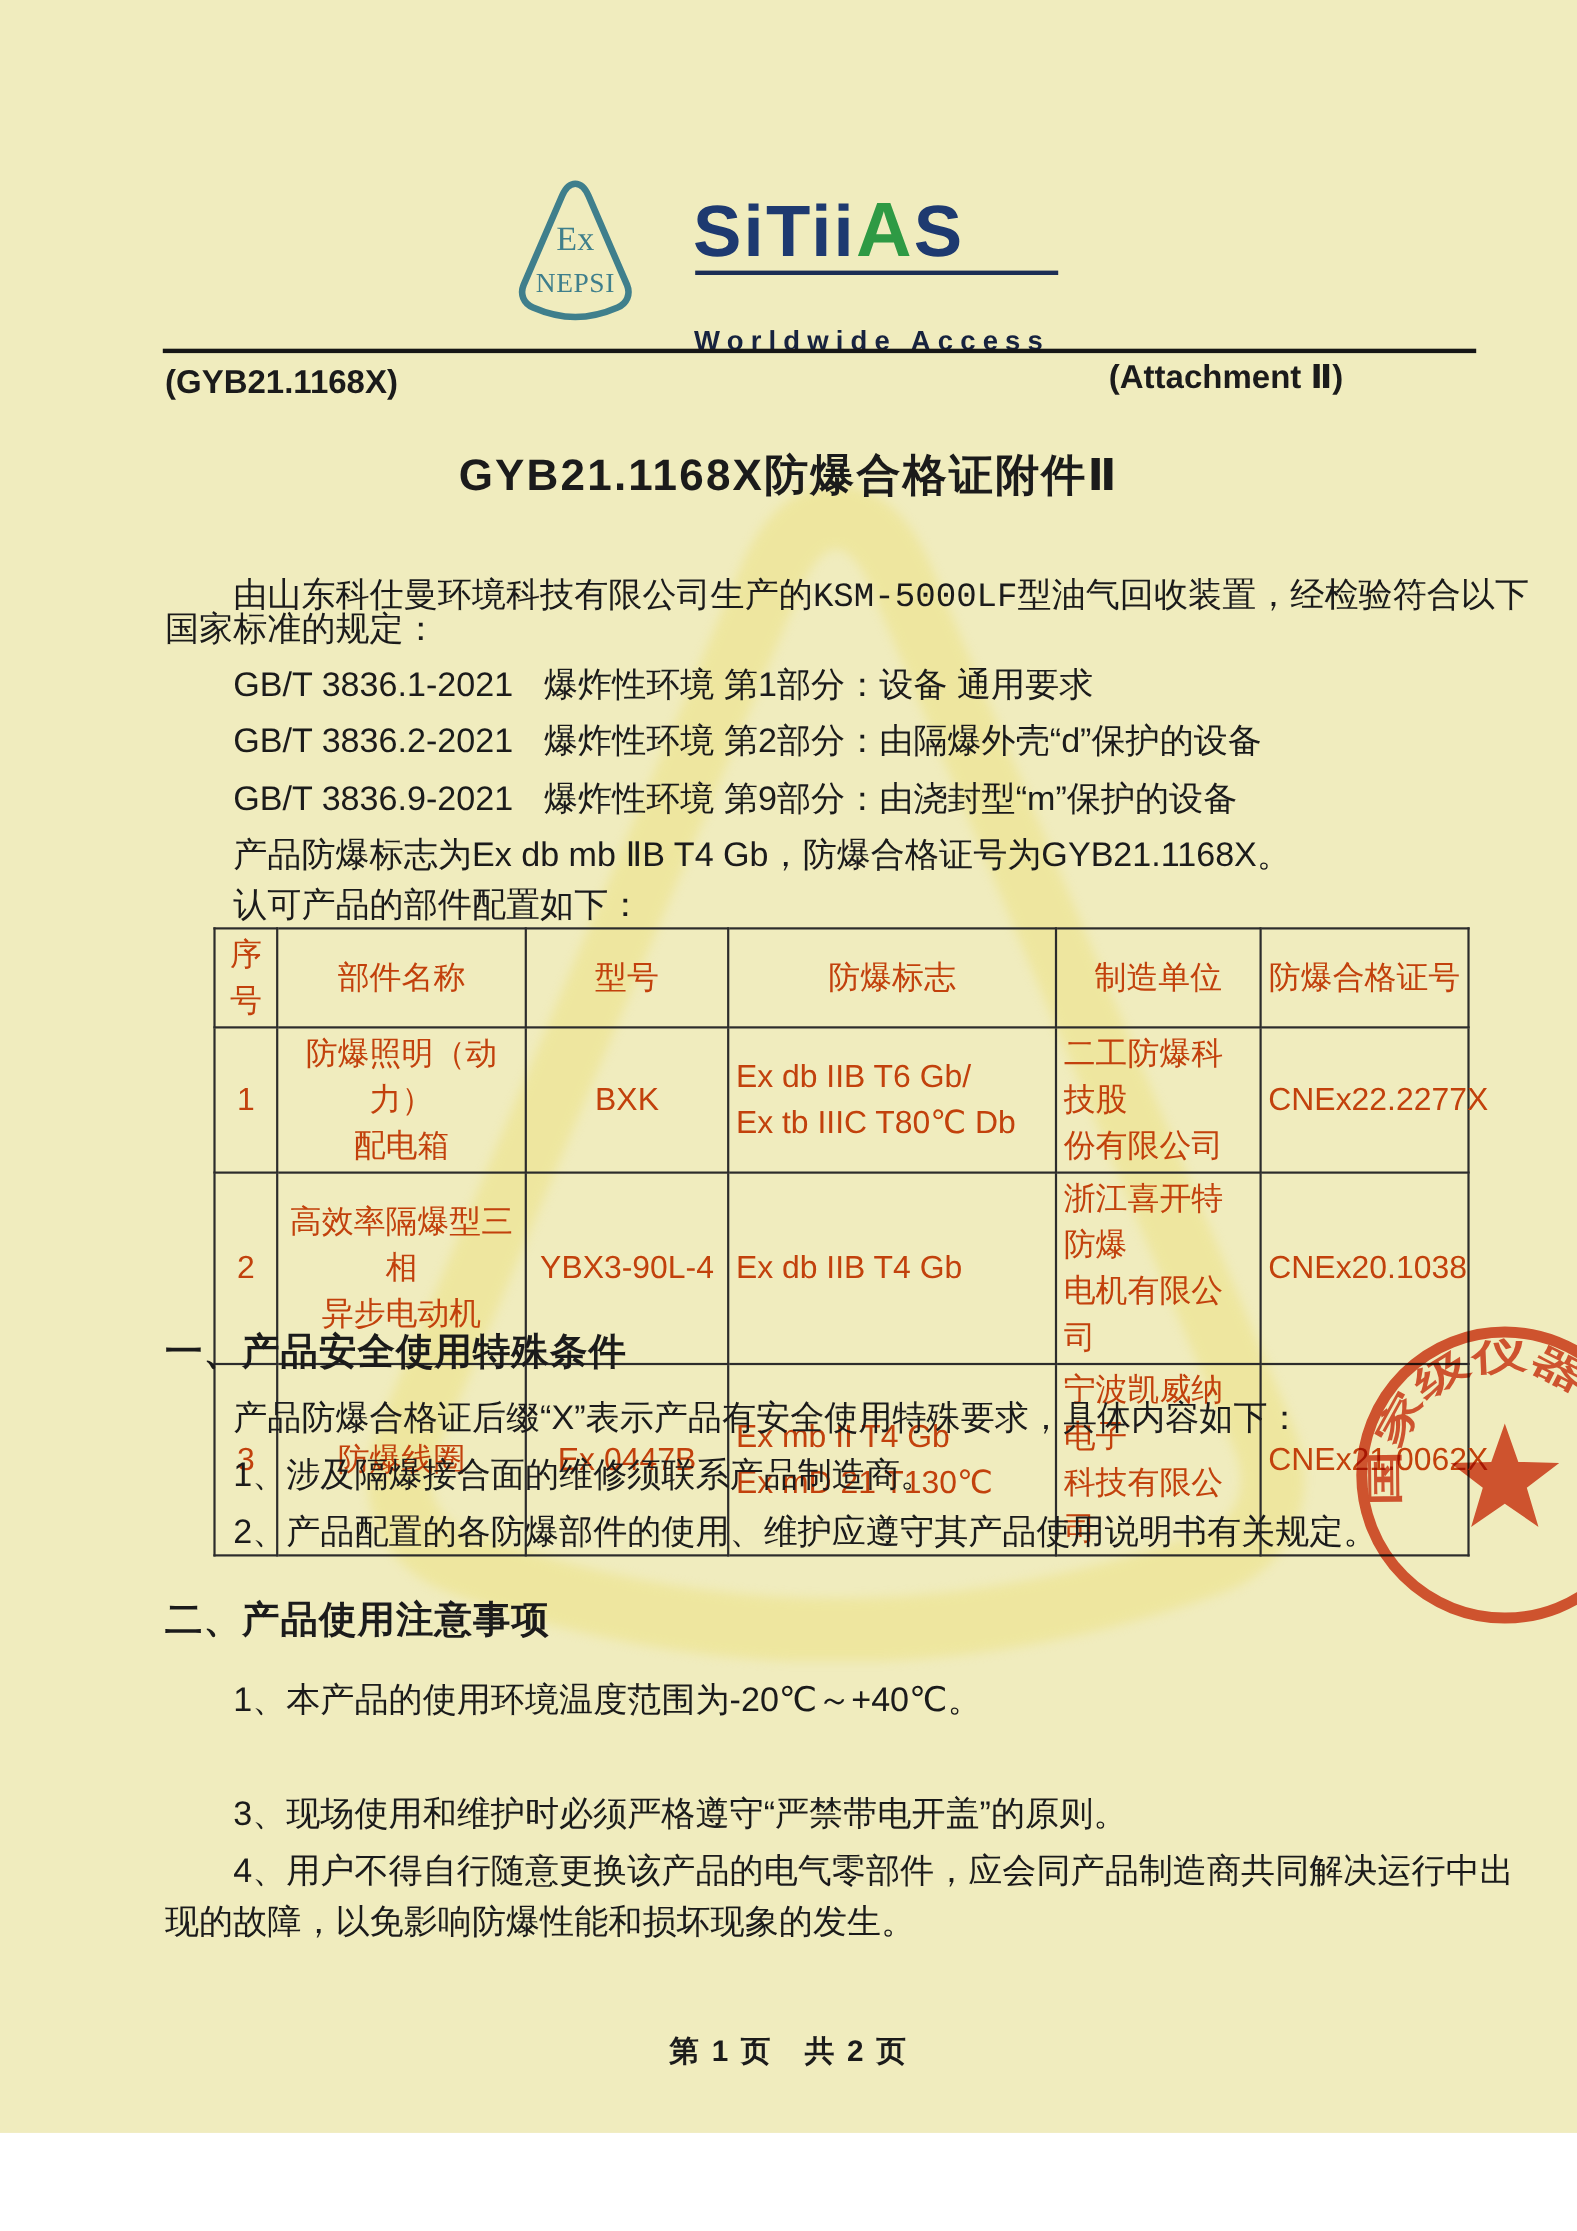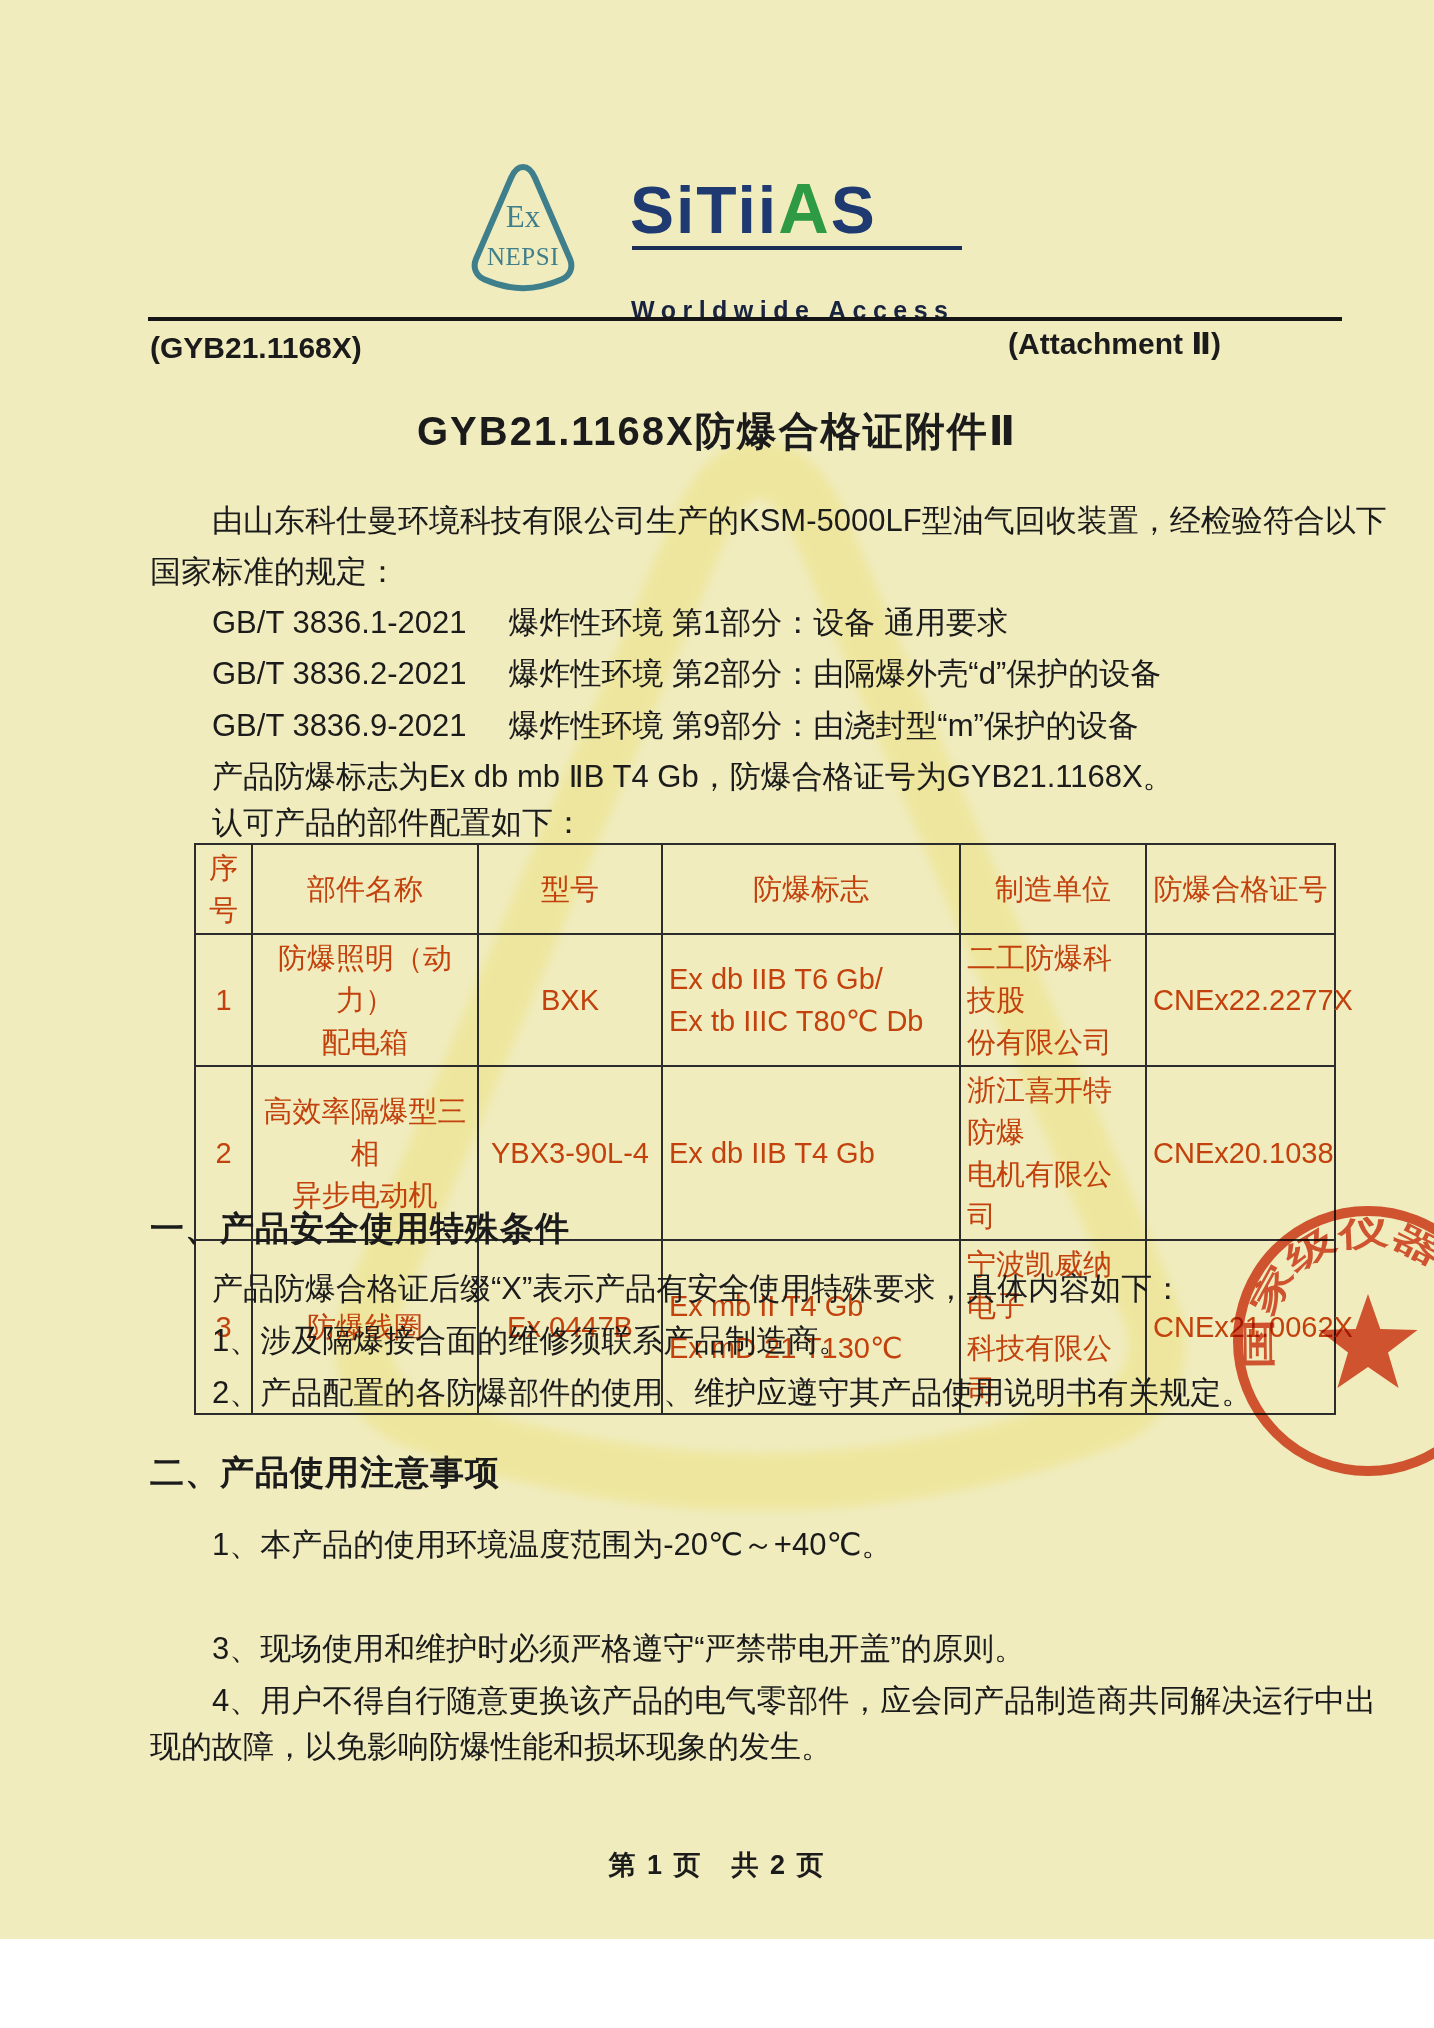--- a/index.html
+++ b/index.html
@@ -25,21 +25,21 @@
   .brand-tagline{position:absolute;left:631px;top:252px;width:334px;
     font-size:25px;font-weight:700;letter-spacing:6.5px;color:#17233f;white-space:nowrap;margin-top:44px;}
   
   .rule{position:absolute;left:148px;top:317px;width:1194px;height:4px;background:#161616;}
   .ref-left{position:absolute;left:150px;top:331px;font-size:30px;font-weight:700;}
   .ref-right{position:absolute;left:1008px;top:326px;font-size:30px;font-weight:700;}
   .doc-title{position:absolute;left:0;top:404px;width:1434px;text-align:center;
     font-size:40px;font-weight:700;letter-spacing:2px;}
   .bodyline{position:absolute;font-size:31px;white-space:nowrap;}
   .std-code{display:inline-block;}
-  .std-desc{display:inline-block;margin-left:42px;}
+  .std-desc{display:inline-block;margin-left:28px;}
   
   table.comp{position:absolute;left:194px;top:843px;width:1140px;border-collapse:collapse;
     table-layout:fixed;font-size:29px;color:#c2410c;}
   table.comp th,table.comp td{border:2px solid #2c2c2c;padding:2px 6px;
     white-space:pre-line;line-height:42px;}
   table.comp th{font-weight:400;text-align:center;height:51px;}
   table.comp td{height:84px;}
   td.c{text-align:center;}
   td.l{text-align:left;padding-left:8px;}
   
@@ -70,21 +70,21 @@
   </div>
   <div class="brand-underline"></div>
   <div class="brand-tagline">Worldwide Access</div>
 
   <div class="rule"></div>
   <div class="ref-left">(GYB21.1168X)</div>
   <div class="ref-right">(Attachment Ⅱ)</div>
 
   <div class="doc-title">GYB21.1168X防爆合格证附件Ⅱ</div>
 
-  <div class="bodyline" style="left:212px;top:500px;">由山东科仕曼环境科技有限公司生产的KSM-5000LF型油气回收装置，经检验符合以下</div>
+  <div class="bodyline" style="left:212px;top:520px;font-family:Liberation Mono, monospace;">由山东科仕曼环境科技有限公司生产的KSM-5000LF型油气回收装置，经检验符合以下</div>
   <div class="bodyline" style="left:150px;top:551px;">国家标准的规定：</div>
 
   <div class="bodyline" style="left:212px;top:602px;">
     <span class="std-code">GB/T 3836.1-2021</span><span class="std-desc">爆炸性环境 第1部分：设备 通用要求</span>
   </div>
   <div class="bodyline" style="left:212px;top:653px;">
     <span class="std-code">GB/T 3836.2-2021</span><span class="std-desc">爆炸性环境 第2部分：由隔爆外壳“d”保护的设备</span>
   </div>
   <div class="bodyline" style="left:212px;top:705px;">
     <span class="std-code">GB/T 3836.9-2021</span><span class="std-desc">爆炸性环境 第9部分：由浇封型“m”保护的设备</span>

